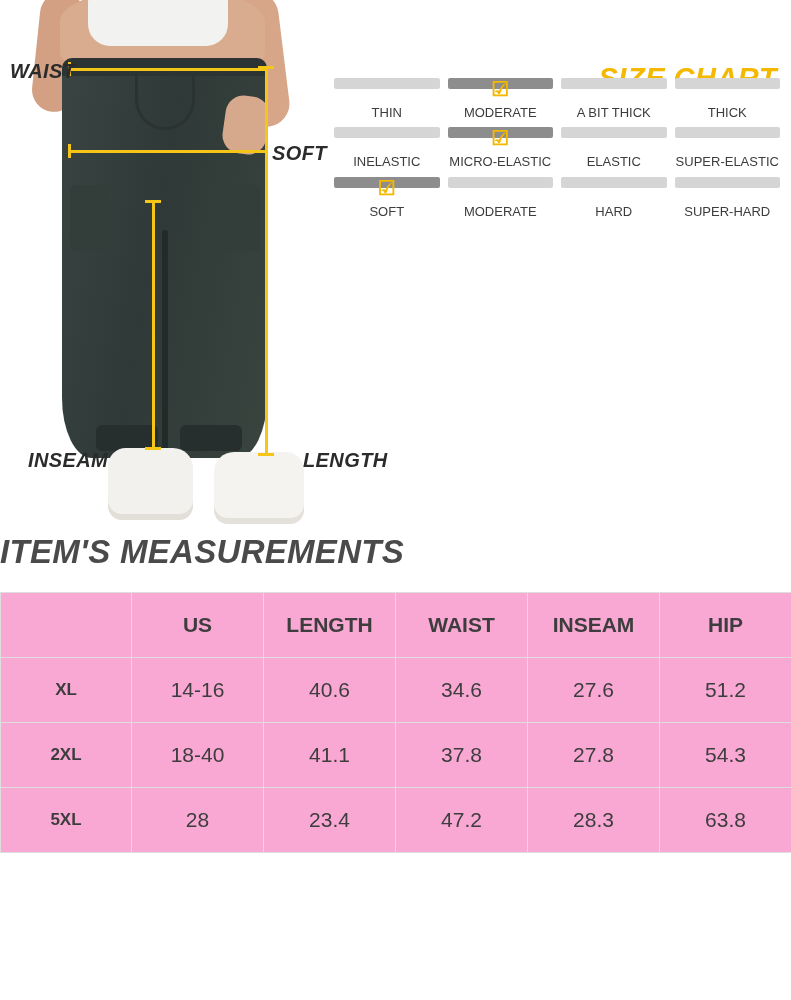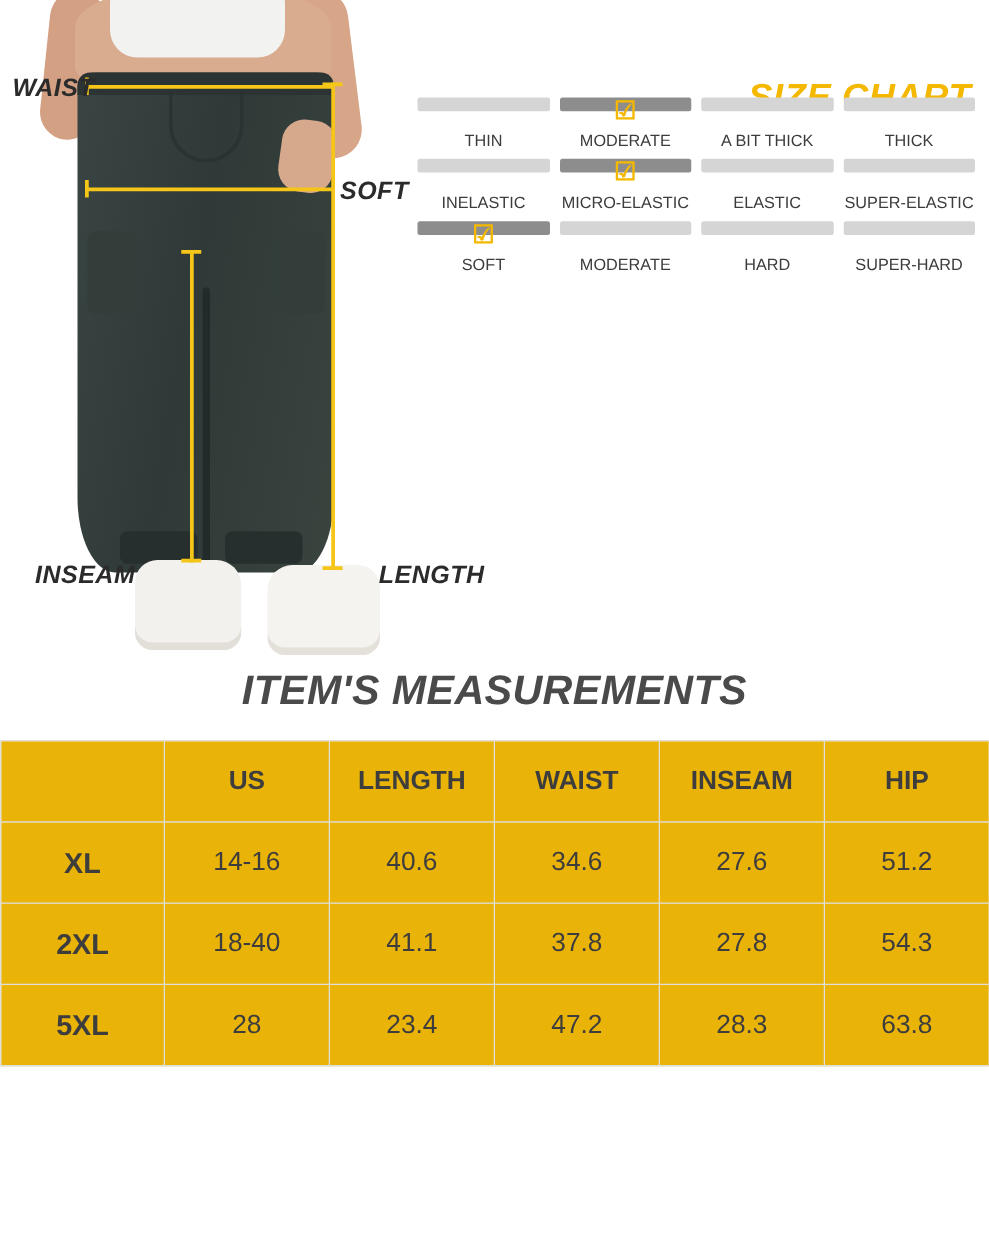--- a/index.html
+++ b/index.html
@@ -109,37 +109,37 @@
   }
   .check {
     position: absolute; top: -26px; left: 50%; transform: translateX(-50%);
     color: #f5b800; font-size: 20px; font-weight: 700; line-height: 1;
   }
   .lbl-wrap { position: relative; flex: 1; text-align: center; }
 
   
   .meas-title {
     position: absolute; left: 0; right: 0; top: 533px;
-    text-align: center;
+    text-align: left;
     font-size: 33px; font-weight: 800; font-style: italic;
     color: #4a4a4a; letter-spacing: .3px;
   }
 
   table.meas {
     position: absolute; left: 0; top: 592px;
     width: 791px; border-collapse: collapse;
     table-layout: fixed;
   }
   table.meas th, table.meas td {
     border: 1px solid #dedede;
     height: 65px; text-align: center; vertical-align: middle;
-    color: #3d3d3d; font-size: 21px; background: #eab308;
+    color: #3d3d3d; font-size: 21px; background: #f9a8d4;
   }
   table.meas th { font-weight: 700; font-size: 21px; }
-  table.meas td.size-cell { font-weight: 700; font-size: 23px; }
+  table.meas td.size-cell { font-weight: 700; font-size: 17px; }
   table.meas col.c0 { width: 131px; }
   table.meas col.cx { width: 132px; }
   tr.head th { font-weight: 700; }
 </style>
 </head>
 <body>
 
 <div class="page">
 
   <div class="top">

